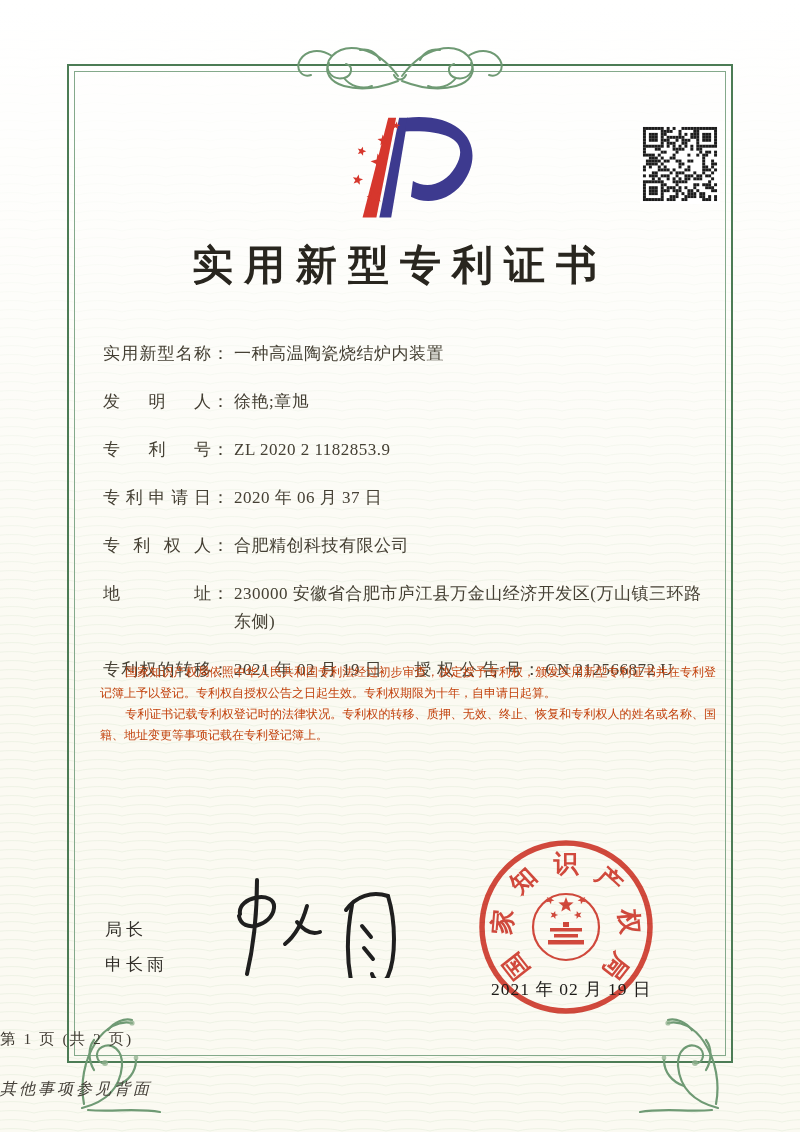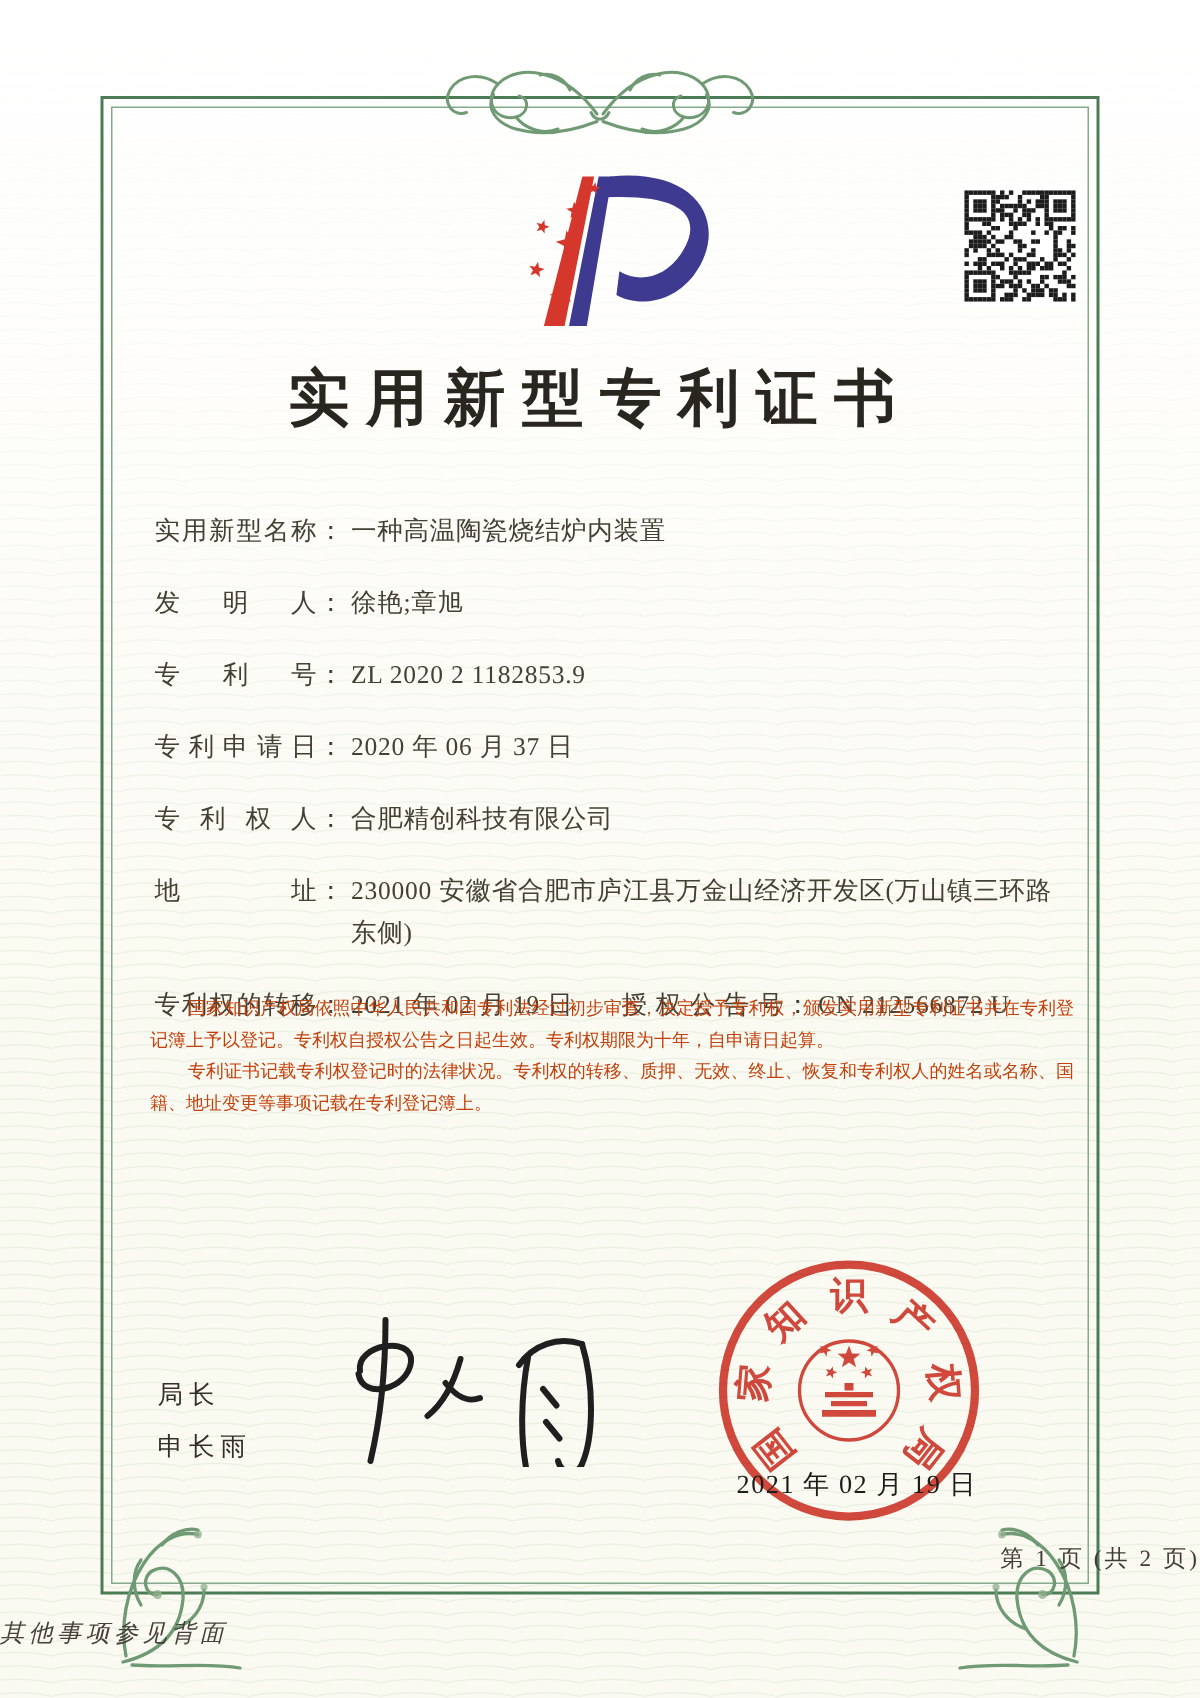--- a/index.html
+++ b/index.html
@@ -37,21 +37,21 @@
   .paras{position:absolute;left:100px;top:662px;width:616px;font-size:12px;
     line-height:1.76;color:#c2410c;text-align:justify;}
   .paras p{margin:0;text-indent:2.1em;}
   .signer{position:absolute;left:105px;top:912px;font-size:17px;letter-spacing:4px;
     line-height:35px;color:#33302a;}
   .signature{position:absolute;left:212px;top:874px;width:218px;height:104px;}
   .seal{position:absolute;left:470px;top:831px;width:192px;height:192px;
     opacity:.93;mix-blend-mode:multiply;}
   .seal-date{position:absolute;left:491px;top:977px;font-size:17.5px;letter-spacing:1px;
     color:#1e1c19;}
-  .page-no{position:absolute;left:0;top:1029px;width:100%;text-align:right;
+  .page-no{position:absolute;left:0;top:1029px;width:100%;text-align:left;
     font-size:15.5px;letter-spacing:2px;color:#413d34;}
   .back-note{position:absolute;left:0;top:1079px;width:100%;text-align:left;
     font-size:16px;font-style:italic;letter-spacing:3px;color:#46413a;}
 </style>
 </head>
 <body>
 
 <div class="page">
 
   <svg id="texture" viewBox="0 0 800 1132">

